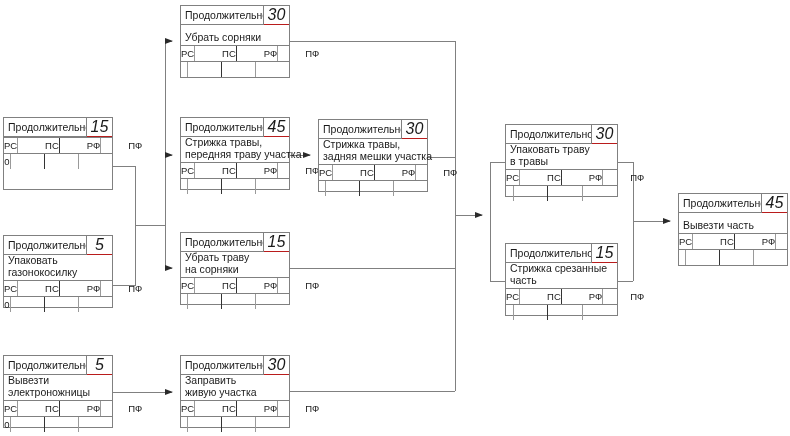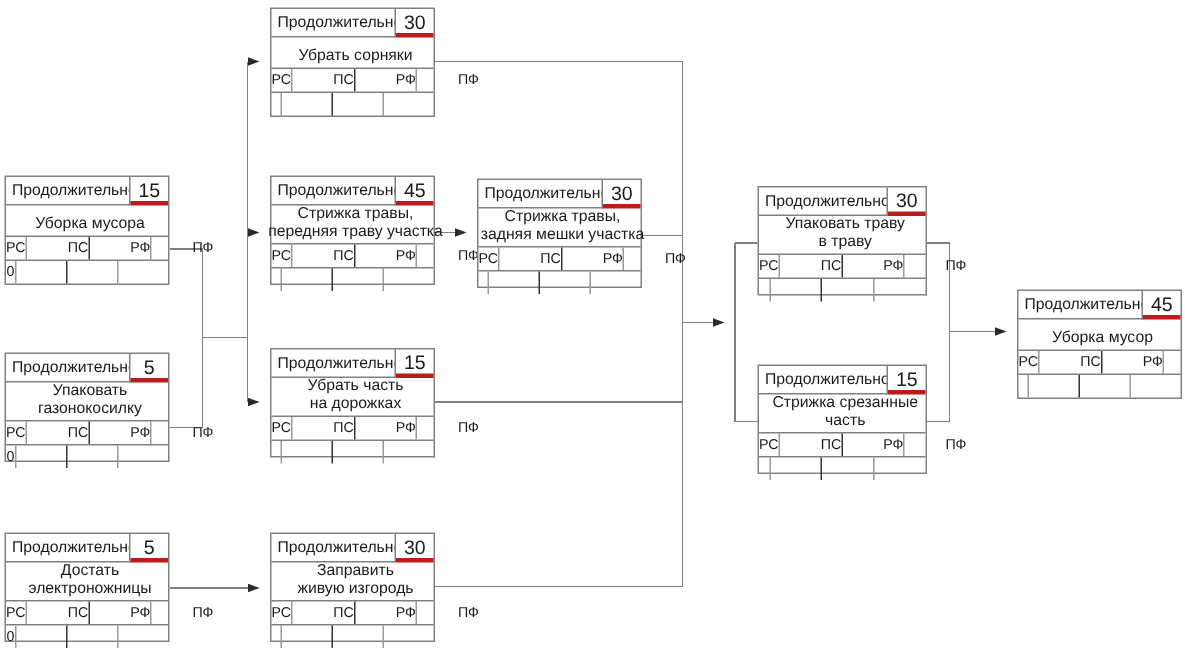--- a/index.html
+++ b/index.html
@@ -44,38 +44,38 @@
     align-items: center;
     padding-left: 4px;
     font-size: 10.5px;
     color: #1a1a1a;
     line-height: 1;
     white-space: nowrap;
     overflow: hidden;
   }
   .node-head-dur {
     flex: 0 0 25px;
-    border-bottom: 3px solid #b91c1c;
+    border-bottom: 1px solid #b91c1c;
     display: flex;
     align-items: center;
     justify-content: center;
-    font-size: 13px;
+    font-size: 16px;
     color: #1a1a1a;
     line-height: 1;
+    font-style: italic;
   }
   .node-title {
     flex: 1 1 auto;
     display: flex;
     flex-direction: column;
     justify-content: flex-end;
     padding: 0 0 2px 4px;
     font-size: 10.5px;
     color: #1a1a1a;
     line-height: 11.5px;
-    align-items: center;
   }
   .node-title span { display: block; white-space: nowrap; }
   .grid-row {
     display: flex;
     flex: 0 0 16px;
     height: 16px;
     border-top: 1px solid #808080;
     gap: 27px;
   }
   .grid-row.values { border-top: 1px solid #808080; }
@@ -140,24 +140,20 @@
       <path d="M633,162 L633,281"></path>
       <path d="M633,221 L670,221" marker-end="url(#arrow)"></path>
     </g>
   </svg>
 
   <div class="node" style="left: 3px; top: 117px; width: 110px; height: 73px;">
     <div class="node-head">
       <div class="node-head-label">Продолжительность</div>
       <div class="node-head-dur">15</div>
     </div>
-    <div class="node-title">
-      <span>Уборка мусора</span>
-      <span></span>
-    </div>
     <div class="grid-row">
       <div class="cell">РС</div>
       <div class="cell mid">ПС</div>
       <div class="cell">РФ</div>
       <div class="cell">ПФ</div>
     </div>
     <div class="grid-row values">
       <div class="cell">0</div>
       <div class="cell mid"></div>
       <div class="cell"></div>
@@ -187,21 +183,21 @@
       <div class="cell"></div>
     </div>
   </div>
 
   <div class="node" style="left: 3px; top: 355px; width: 110px; height: 73px;">
     <div class="node-head">
       <div class="node-head-label">Продолжительность</div>
       <div class="node-head-dur">5</div>
     </div>
     <div class="node-title">
-      <span>Достать</span>
+      <span>Вывезти</span>
       <span>электроножницы</span>
     </div>
     <div class="grid-row">
       <div class="cell">РС</div>
       <div class="cell mid">ПС</div>
       <div class="cell">РФ</div>
       <div class="cell">ПФ</div>
     </div>
     <div class="grid-row values">
       <div class="cell">0</div>
@@ -279,22 +275,22 @@
       <div class="cell"></div>
     </div>
   </div>
 
   <div class="node" style="left: 180px; top: 232px; width: 110px; height: 73px;">
     <div class="node-head">
       <div class="node-head-label">Продолжительность</div>
       <div class="node-head-dur">15</div>
     </div>
     <div class="node-title">
-      <span>Убрать часть</span>
-      <span>на дорожках</span>
+      <span>Убрать траву</span>
+      <span>на сорняки</span>
     </div>
     <div class="grid-row">
       <div class="cell">РС</div>
       <div class="cell mid">ПС</div>
       <div class="cell">РФ</div>
       <div class="cell">ПФ</div>
     </div>
     <div class="grid-row values">
       <div class="cell"></div>
       <div class="cell mid"></div>
@@ -303,21 +299,21 @@
     </div>
   </div>
 
   <div class="node" style="left: 180px; top: 355px; width: 110px; height: 73px;">
     <div class="node-head">
       <div class="node-head-label">Продолжительность</div>
       <div class="node-head-dur">30</div>
     </div>
     <div class="node-title">
       <span>Заправить</span>
-      <span>живую изгородь</span>
+      <span>живую участка</span>
     </div>
     <div class="grid-row">
       <div class="cell">РС</div>
       <div class="cell mid">ПС</div>
       <div class="cell">РФ</div>
       <div class="cell">ПФ</div>
     </div>
     <div class="grid-row values">
       <div class="cell"></div>
       <div class="cell mid"></div>
@@ -326,21 +322,21 @@
     </div>
   </div>
 
   <div class="node" style="left: 505px; top: 124px; width: 113px; height: 73px;">
     <div class="node-head">
       <div class="node-head-label">Продолжительность</div>
       <div class="node-head-dur">30</div>
     </div>
     <div class="node-title">
       <span>Упаковать траву</span>
-      <span>в траву</span>
+      <span>в травы</span>
     </div>
     <div class="grid-row">
       <div class="cell">РС</div>
       <div class="cell mid">ПС</div>
       <div class="cell">РФ</div>
       <div class="cell">ПФ</div>
     </div>
     <div class="grid-row values">
       <div class="cell"></div>
       <div class="cell mid"></div>
@@ -371,21 +367,21 @@
       <div class="cell"></div>
     </div>
   </div>
 
   <div class="node" style="left: 678px; top: 193px; width: 110px; height: 73px;">
     <div class="node-head">
       <div class="node-head-label">Продолжительность</div>
       <div class="node-head-dur">45</div>
     </div>
     <div class="node-title">
-      <span>Уборка мусор</span>
+      <span>Вывезти часть</span>
       <span></span>
     </div>
     <div class="grid-row">
       <div class="cell">РС</div>
       <div class="cell mid">ПС</div>
       <div class="cell">РФ</div>
       <div class="cell">ПФ</div>
     </div>
     <div class="grid-row values">
       <div class="cell"></div>

